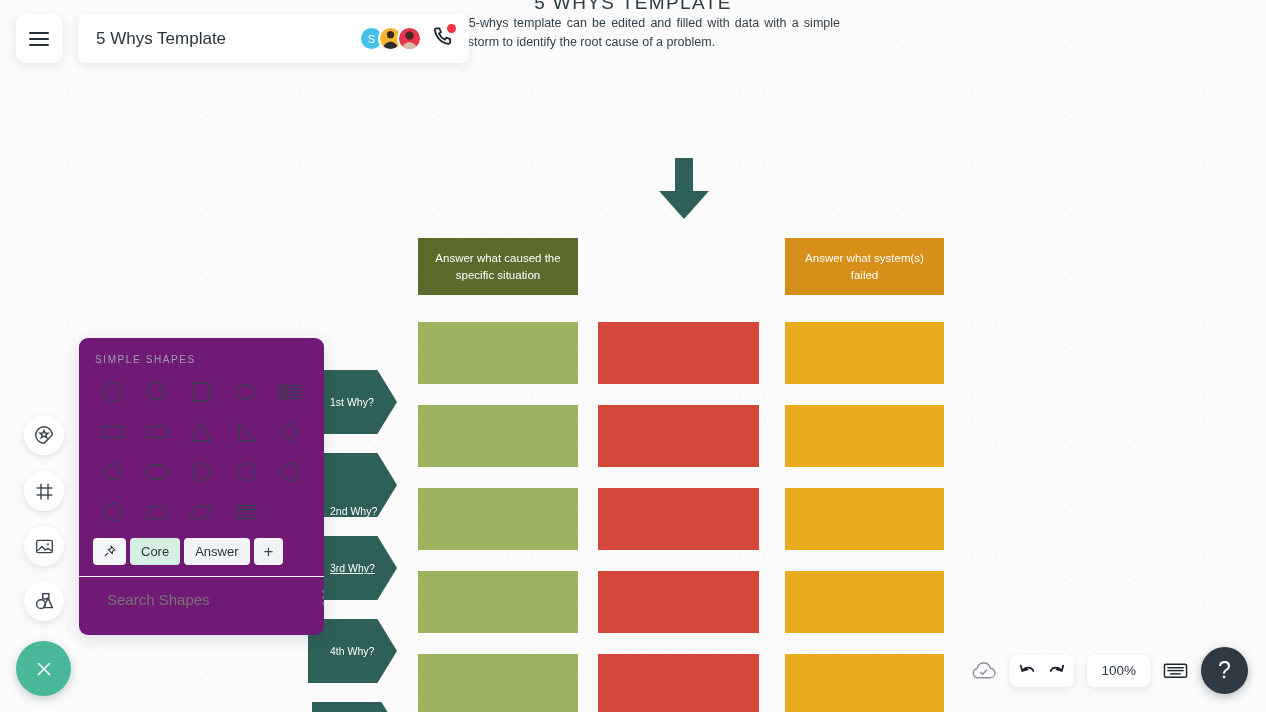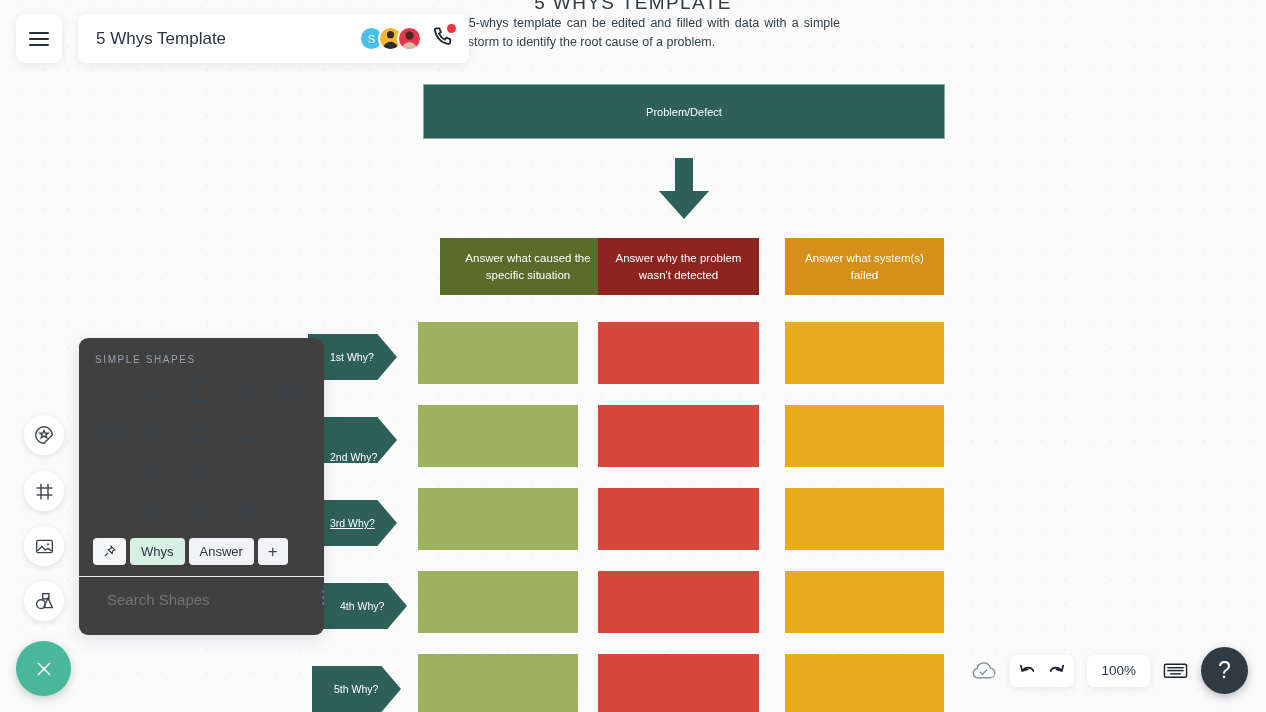--- a/index.html
+++ b/index.html
@@ -83,27 +83,28 @@
   }
   .hdr span { display: block; }
 
   .cell {
     position: absolute;
     height: 62px;
   }
 
   .why-chevron {
     position: absolute;
-    height: 46px;
+    height: 64px;
     background: #2e5f58;
     color: #ffffff;
     font-size: 10.5px;
     display: flex; align-items: center;
     padding-left: 22px;
     clip-path: polygon(0 0, 78% 0, 100% 50%, 78% 100%, 0 100%);
+    margin-top: 36px;
   }
 
   
   .rail-btn {
     position: absolute;
     left: 24px;
     width: 40px; height: 40px;
     border-radius: 50%;
     background: #ffffff;
     box-shadow: 0 2px 6px rgba(40,50,70,0.13);
@@ -165,21 +166,21 @@
     position: absolute; right: -1px; top: -1px;
     width: 9px; height: 9px; border-radius: 50%;
     background: #f5333f;
   }
 
   
   #shapes-panel {
     position: absolute;
     left: 79px; top: 338px;
     width: 245px; height: 297px;
-    background: #404040;
+    background: #701a75;
     border-radius: 9px;
     box-shadow: 0 4px 16px rgba(40,50,70,0.14);
     overflow: hidden;
   }
   .panel-head {
     font-size: 10px;
     letter-spacing: 1.6px;
     color: #9aa3ae;
     padding: 16px 0 10px 16px;
   }
@@ -254,33 +255,27 @@
 <body>
 
 <div id="canvas">
   <div id="page-sheet"></div>
 
   <div id="diagram">
 
     <div class="doc-title">5 WHYS TEMPLATE</div>
     <div class="doc-sub">This 5-whys template can be edited and filled with data with a simple brainstorm to identify the root cause of a problem.</div>
 
-    <div class="problem-box">
-      <span>Problem/Defect</span>
-    </div>
 
     <svg class="down-arrow" viewBox="0 0 56 62">
       <polygon points="19,0 37,0 37,33 53,33 28,61 3,33 19,33" fill="#2e5f58"></polygon>
     </svg>
 
-    <div class="hdr" style="left:440px; top:238px; width:176px; background:#5b6b2c;">
+    <div class="hdr" style="left:418px; top:238px; width:160px; background:#5b6b2c;">
       <span>Answer what caused the specific situation</span>
-    </div>
-    <div class="hdr" style="left:598px; top:238px; width:161px; background:#8e2420;">
-      <span>Answer why the problem wasn't detected</span>
     </div>
     <div class="hdr" style="left:785px; top:238px; width:159px; background:#d69019;">
       <span>Answer what system(s) failed</span>
     </div>
 
     <div id="rows-layer">
         <div class="why-chevron" style="left: 308px; top: 334px; width: 89px;">
           <span>1st  Why?</span>
         </div>
         <div class="cell" style="left: 418px; top: 322px; width: 160px; background: rgb(156, 178, 94);"></div>
@@ -291,21 +286,21 @@
         </div>
         <div class="cell" style="left: 418px; top: 405px; width: 160px; background: rgb(156, 178, 94);"></div>
         <div class="cell" style="left: 598px; top: 405px; width: 161px; background: rgb(212, 72, 59);"></div>
         <div class="cell" style="left: 785px; top: 405px; width: 159px; background: rgb(234, 172, 31);"></div>
         <div class="why-chevron" style="left: 308px; top: 500px; width: 89px; text-decoration: underline;">
           <span>3rd  Why?</span>
         </div>
         <div class="cell" style="left: 418px; top: 488px; width: 160px; background: rgb(156, 178, 94);"></div>
         <div class="cell" style="left: 598px; top: 488px; width: 161px; background: rgb(212, 72, 59);"></div>
         <div class="cell" style="left: 785px; top: 488px; width: 159px; background: rgb(234, 172, 31);"></div>
-        <div class="why-chevron" style="left: 318px; top: 583px; width: 89px;">
+        <div class="why-chevron" style="left: 308px; top: 583px; width: 89px;">
           <span>4th  Why?</span>
         </div>
         <div class="cell" style="left: 418px; top: 571px; width: 160px; background: rgb(156, 178, 94);"></div>
         <div class="cell" style="left: 598px; top: 571px; width: 161px; background: rgb(212, 72, 59);"></div>
         <div class="cell" style="left: 785px; top: 571px; width: 159px; background: rgb(234, 172, 31);"></div>
         <div class="why-chevron" style="left: 312px; top: 666px; width: 89px;">
           <span>5th  Why?</span>
         </div>
         <div class="cell" style="left: 418px; top: 654px; width: 160px; background: rgb(156, 178, 94);"></div>
         <div class="cell" style="left: 598px; top: 654px; width: 161px; background: rgb(212, 72, 59);"></div>
@@ -497,21 +492,21 @@
       </div>
     </div>
 
   <div class="tab-row">
     <div class="tab pin">
       <svg width="15" height="15" viewBox="0 0 24 24" fill="none" stroke="#2b3440" stroke-width="1.7">
         <path d="M14.5 3.5l6 6-3 1-1.2 4.5-6.3-6.3L14.5 7.5z"></path>
         <line x1="9.8" y1="14.2" x2="4.5" y2="19.5"></line>
       </svg>
     </div>
-    <div class="tab active">Whys</div>
+    <div class="tab active">Core</div>
     <div class="tab">Answer</div>
     <div class="tab plus">+</div>
   </div>
 
   <div class="search-row">
     <svg width="19" height="19" viewBox="0 0 24 24" fill="none" stroke="#9aa3ae" stroke-width="1.8">
       <circle cx="10.5" cy="10.5" r="6.5"></circle>
         <line x1="15.5" y1="15.5" x2="21" y2="21"></line>
     </svg>
     <input class="search-input" placeholder="Search Shapes" style="">

